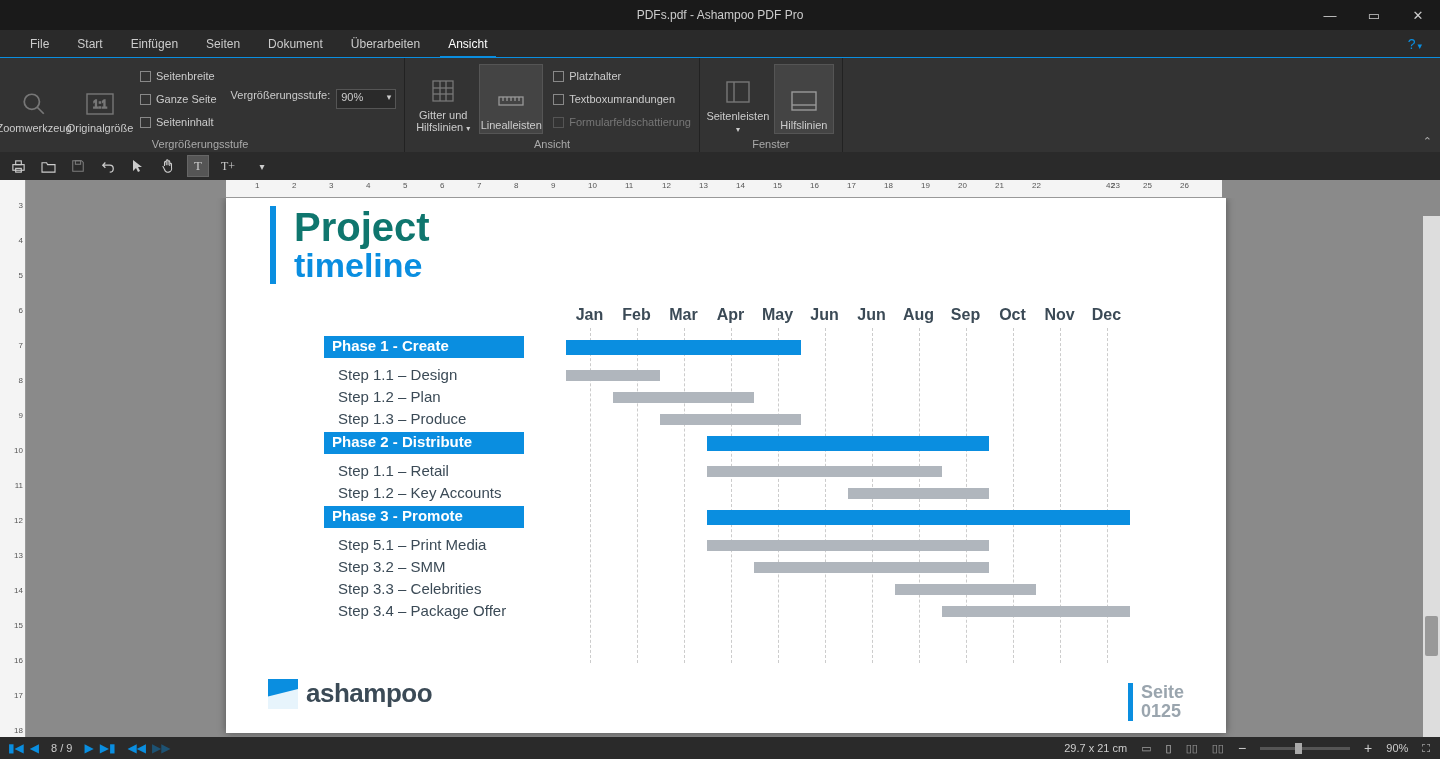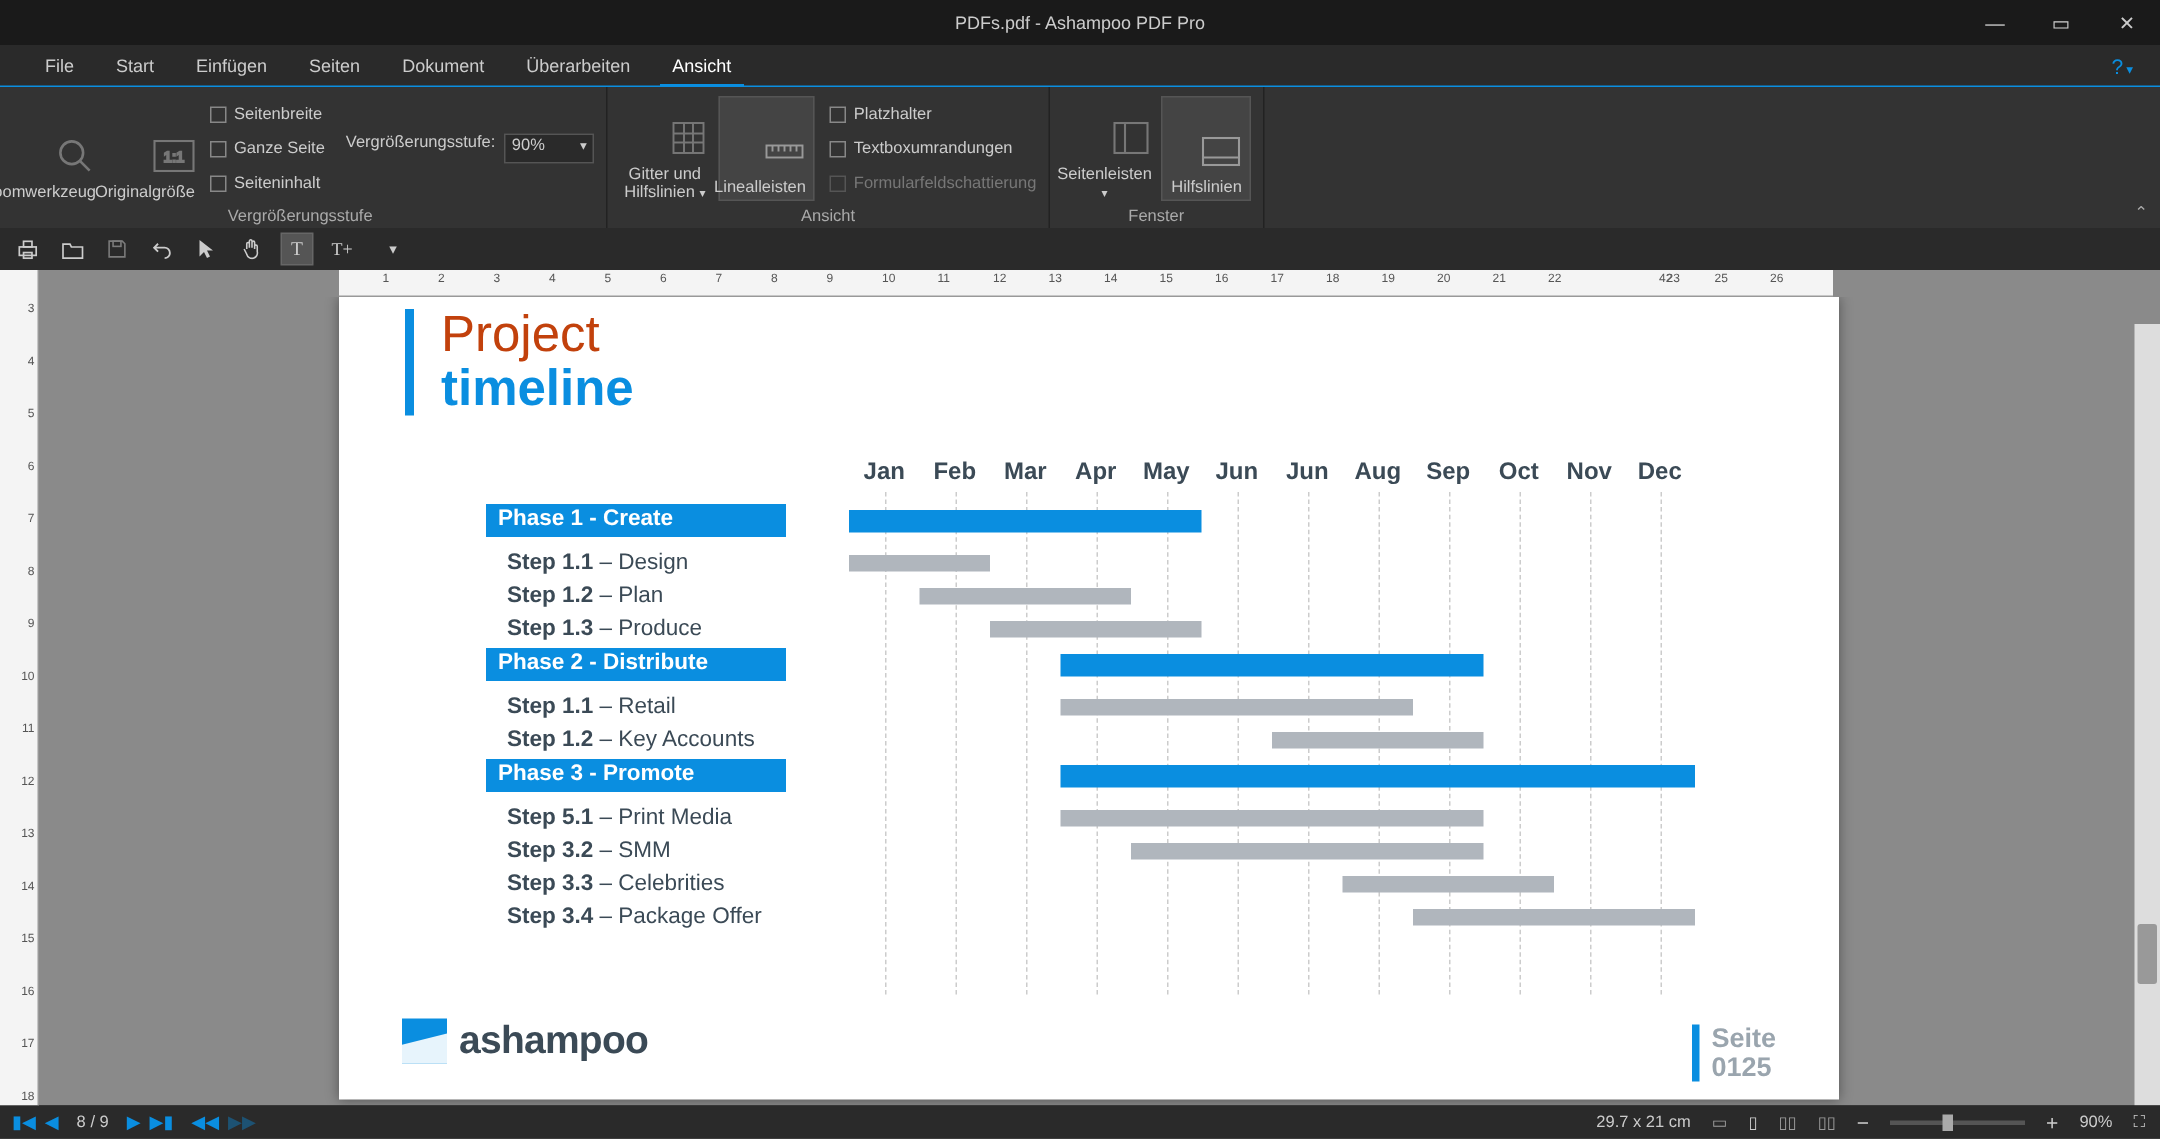--- a/index.html
+++ b/index.html
@@ -9,21 +9,21 @@
 .titlebar .ctrls div { width:44px; height:30px; display:flex; align-items:center; justify-content:center; color:#ccc; font-size:13px; }
 .menubar { height:28px; background:#2a2a2a; display:flex; align-items:center; padding-left:16px; border-bottom:1px solid #0a8ee0; position:relative; }
 .menubar .item { color:#ccc; font-size:12px; padding:0 14px; height:28px; display:flex; align-items:center; cursor:pointer; }
 .menubar .item.active { color:#fff; position:relative; }
 .menubar .item.active::after { content:""; position:absolute; bottom:-1px; left:6px; right:6px; height:3px; background:#0a8ee0; }
 .menubar .help { position:absolute; right:18px; color:#0a8ee0; font-size:14px; }
 .ribbon { height:94px; background:#333; display:flex; color:#ccc; font-size:11px; position:relative; }
 .ribbon-group { display:flex; flex-direction:column; border-right:1px solid #222; padding:4px 8px 2px; }
 .ribbon-group .body { flex:1; display:flex; align-items:center; gap:6px; }
 .ribbon-group .label { text-align:center; font-size:11px; color:#aaa; padding-top:2px; }
-.big-btn { display:flex; flex-direction:column; align-items:flex-end; justify-content:flex-end; width:60px; height:70px; text-align:center; gap:4px; }
+.big-btn { display:flex; flex-direction:column; align-items:center; justify-content:flex-end; width:60px; height:70px; text-align:center; gap:4px; }
 .big-btn .ic { width:28px; height:28px; display:flex; align-items:center; justify-content:center; color:#666; }
 .chk-item { display:flex; align-items:center; gap:5px; font-size:11px; color:#ccc; height:21px; }
 .chk-item .cb { width:11px; height:11px; border:1px solid #888; }
 .zoom-combo { width:60px; height:20px; background:#2a2a2a; border:1px solid #555; color:#ccc; font-size:11px; padding:1px 16px 1px 4px; position:relative; }
 .zoom-combo::after { content:"▾"; position:absolute; right:4px; top:2px; font-size:9px; }
 .toggle-btn { padding:2px 5px; border:1px solid transparent; }
 .toggle-btn.on { background:#444; border-color:#555; }
 .ribbon .expand { position:absolute; right:8px; bottom:4px; color:#aaa; font-size:11px; }
 .qat { height:28px; background:#2a2a2a; display:flex; align-items:center; padding-left:8px; gap:10px; color:#ccc; }
 .qat .tool { display:flex; align-items:center; justify-content:center; width:20px; height:20px; }
@@ -39,27 +39,27 @@
 .vscroll { position:absolute; right:0; top:18px; bottom:0; width:17px; background:#ddd; }
 .vscroll .thumb { position:absolute; left:2px; right:2px; top:400px; height:40px; background:#999; border-radius:2px; }
 .statusbar { position:absolute; bottom:0; left:0; right:0; height:22px; background:#2a2a2a; display:flex; align-items:center; color:#ccc; font-size:11px; }
 .statusbar .nav { display:flex; align-items:center; gap:6px; padding-left:8px; }
 .statusbar .nav .nb { color:#0a8ee0; font-size:12px; }
 .statusbar .right { margin-left:auto; display:flex; align-items:center; gap:14px; padding-right:10px; }
 .statusbar .slider { width:90px; height:3px; background:#555; position:relative; }
 .statusbar .slider .k { position:absolute; left:35px; top:-4px; width:7px; height:11px; background:#aaa; }
 
 .doc-title { position:absolute; left:44px; top:8px; border-left:6px solid #0a8ee0; padding-left:18px; }
-.doc-title .l1 { font-size:34px; font-weight:400; color:#c2410c; line-height:1.05; }
+.doc-title .l1 { font-size:40px; font-weight:700; color:#0f766e; line-height:1.05; }
 .doc-title .l2 { font-size:34px; font-weight:700; color:#0a8ee0; line-height:1.05; }
 .months { position:absolute; left:340px; top:108px; display:flex; font-weight:700; color:#3b4a56; font-size:16px; }
 .months span { width:47px; text-align:center; flex:none; }
 .phase-hdr { position:absolute; left:98px; width:200px; height:22px; background:#0a8ee0; color:#fff; font-weight:700; font-size:15px; padding:1px 8px; }
 .step-row { position:absolute; left:112px; color:#3b4a56; font-size:15px; }
-.step-row b { font-weight:700; }
+.step-row b { font-weight:400; }
 .blue-bar { position:absolute; height:15px; background:#0a8ee0; }
 .gray-bar { position:absolute; height:11px; background:#b0b6bd; }
 .month-line { position:absolute; top:130px; bottom:70px; width:0; border-left:1px dashed #ccc; }
 .pg-footer { position:absolute; right:42px; bottom:12px; border-left:5px solid #0a8ee0; padding-left:8px; color:#9aa5ae; font-weight:700; font-size:18px; text-align:left; line-height:1.05; }
 .logo { position:absolute; left:42px; bottom:24px; display:flex; align-items:center; gap:8px; }
 .logo .sq { width:30px; height:30px; background:#0a8ee0; position:relative; overflow:hidden; }
 .logo .sq::after { content:""; position:absolute; left:-6px; top:14px; width:44px; height:30px; background:#fff; transform:rotate(-14deg); opacity:.9; }
 .logo .txt { font-size:26px; font-weight:600; color:#3b4a56; letter-spacing:-.5px; }
 svg { display:block; }
 </style>

